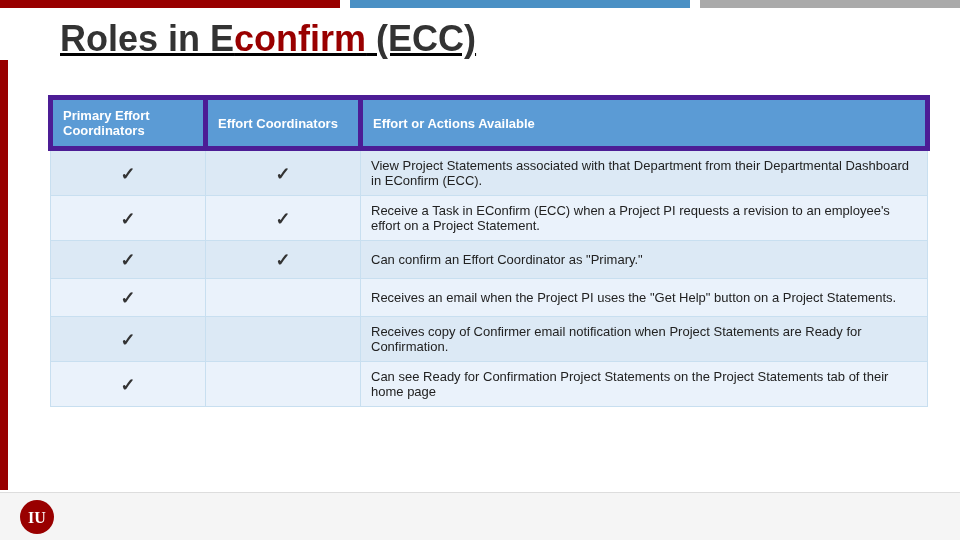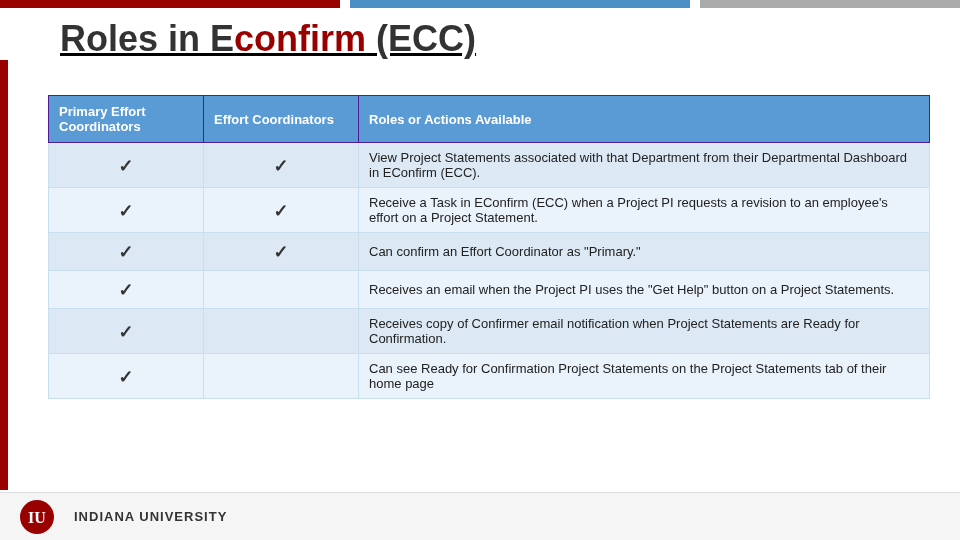--- a/index.html
+++ b/index.html
@@ -84,21 +84,21 @@
     }
 
     thead tr th {
       background: #5b9bd5;
       color: #ffffff;
       font-size: 13px;
       font-weight: bold;
       padding: 8px 10px;
       text-align: left;
       vertical-align: middle;
-      border: 1px solid #4c1d95;
+      border: 5px solid #4c1d95;
     }
 
     thead tr th:first-child {
       width: 155px;
     }
     thead tr th:nth-child(2) {
       width: 155px;
     }
     thead tr th:nth-child(3) {
       flex: 1;
@@ -175,21 +175,21 @@
     <span>Roles in E</span><span class="econfirm-rest" style="color:#990000;">confirm</span><span class="ecc"> (ECC)</span>
   </div>
 </div>
 
 <div class="table-container">
   <table>
     <thead>
       <tr>
         <th>Primary Effort Coordinators</th>
         <th>Effort Coordinators</th>
-        <th>Roles or Actions Available</th>
+        <th>Effort or Actions Available</th>
       </tr>
     </thead>
     <tbody id="table-body">
     <tr>
           <td class="check-cell"><span class="checkmark">✓</span></td>
           <td class="check-cell"><span class="checkmark">✓</span></td>
           <td>View Project Statements associated with that Department from their Departmental Dashboard in EConfirm (ECC).</td>
         </tr>
         <tr>
           <td class="check-cell"><span class="checkmark">✓</span></td>
@@ -218,14 +218,13 @@
         </tr>
       </tbody>
   </table>
 </div>
 
 <div class="footer">
   <svg class="iu-logo" viewBox="0 0 34 34" xmlns="http://www.w3.org/2000/svg">
     <circle cx="17" cy="17" r="17" fill="#990000"></circle>
     <text x="17" y="23" text-anchor="middle" font-size="16" font-weight="bold" fill="white" font-family="serif">IU</text>
   </svg>
-  <span class="footer-text">INDIANA UNIVERSITY</span>
 </div>
 
 </body></html>

